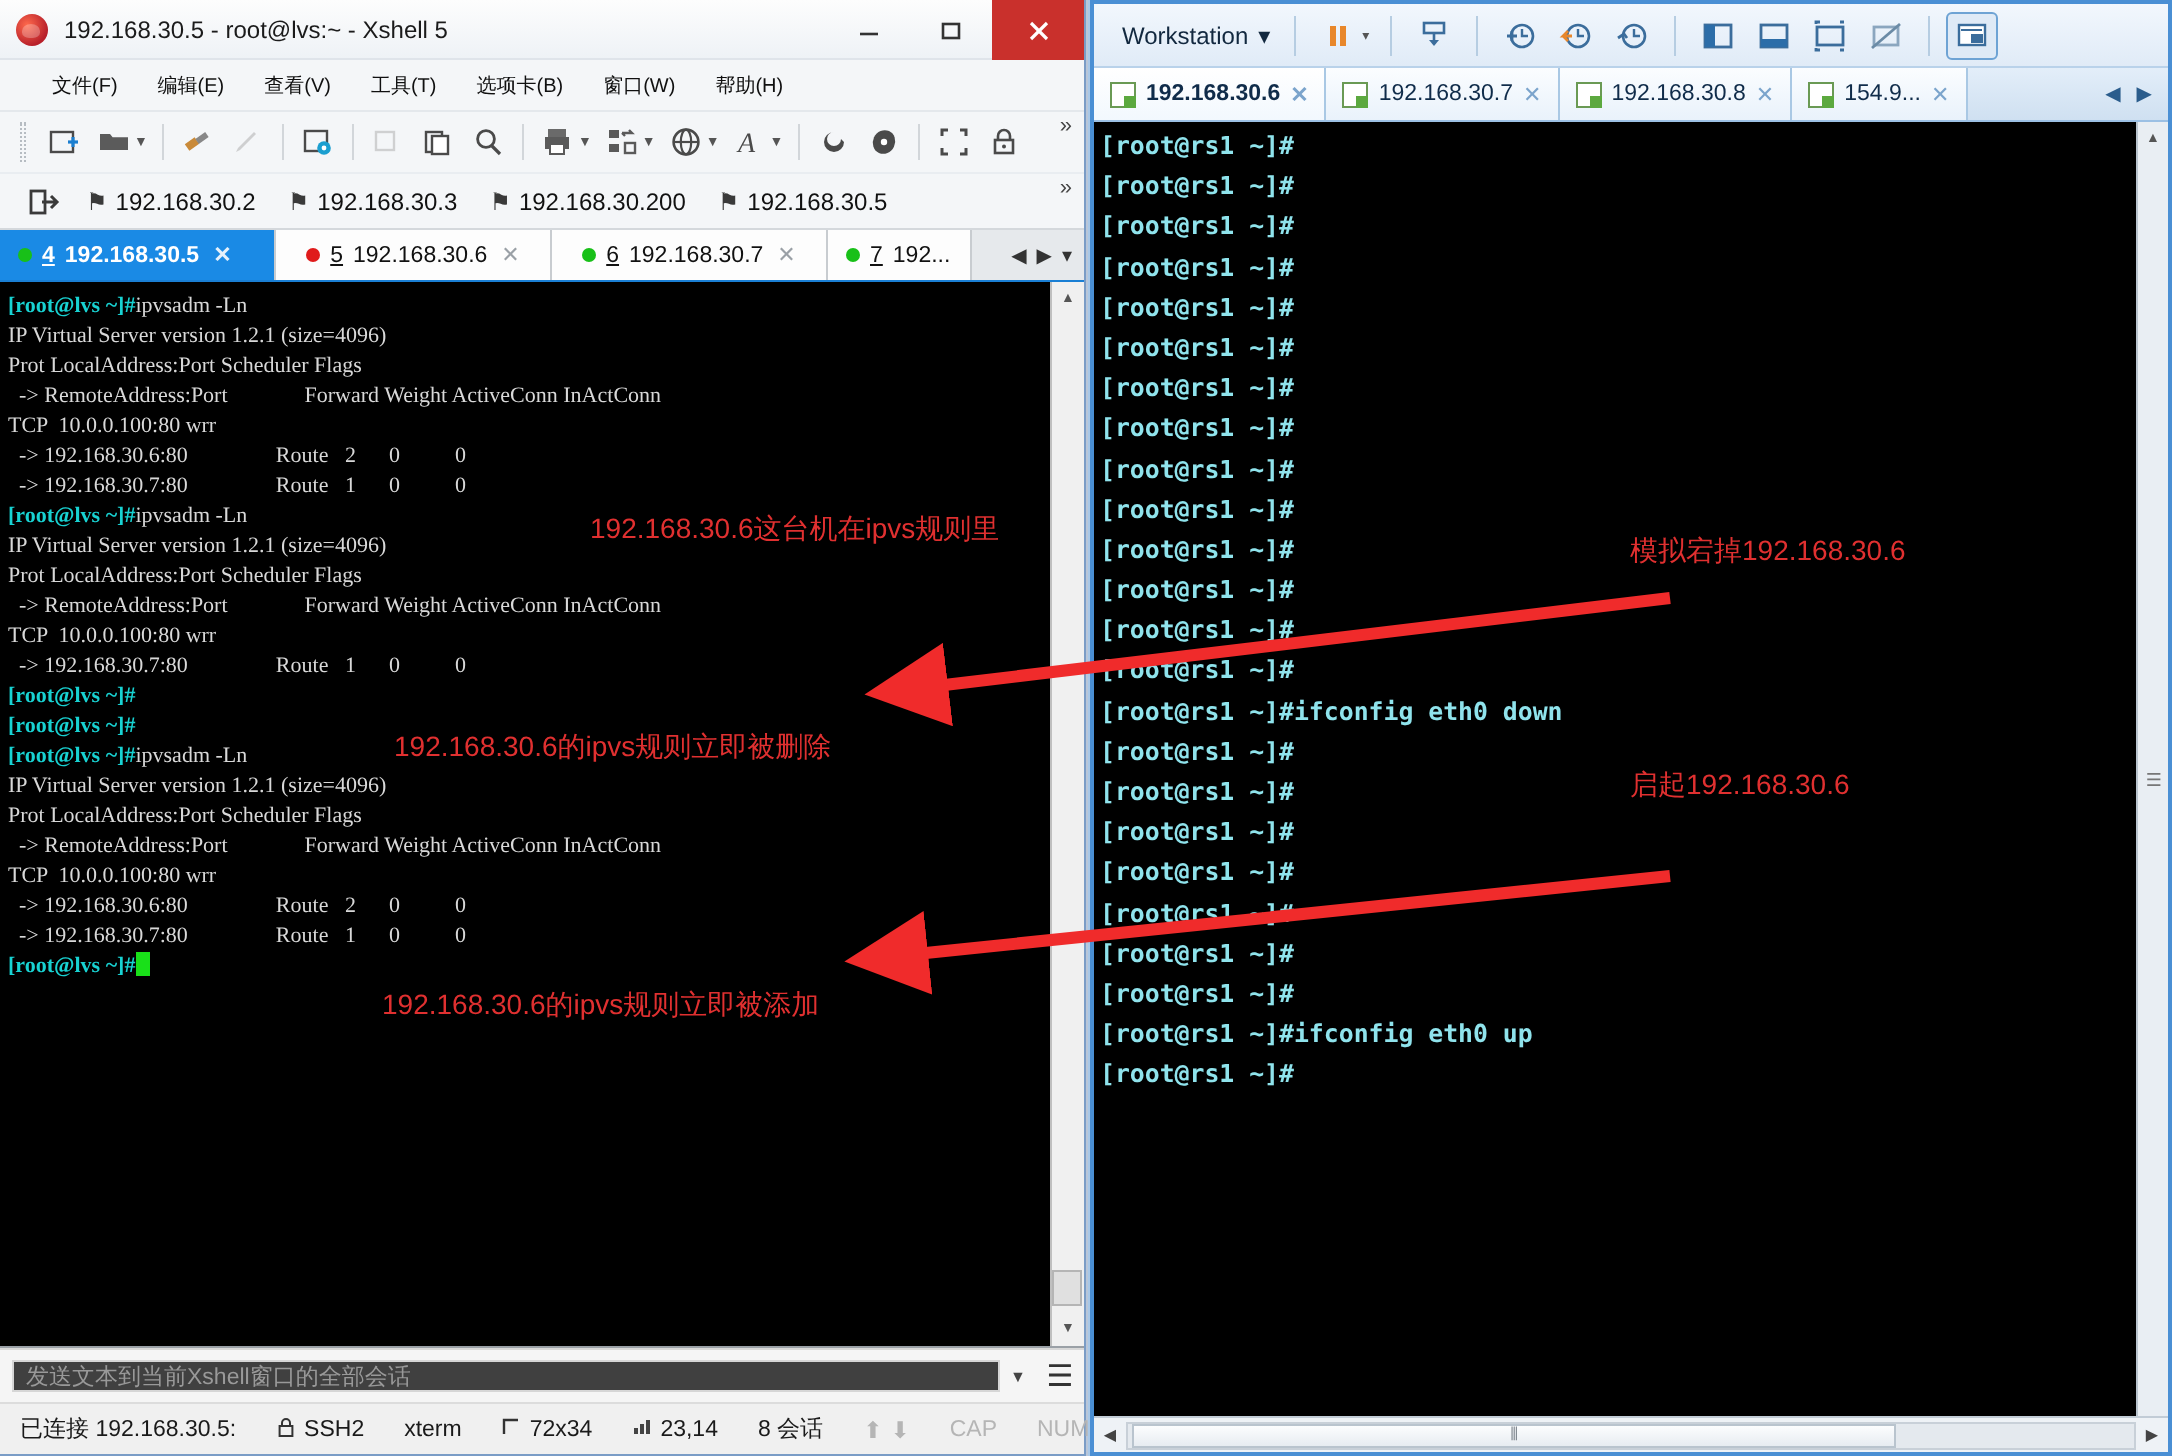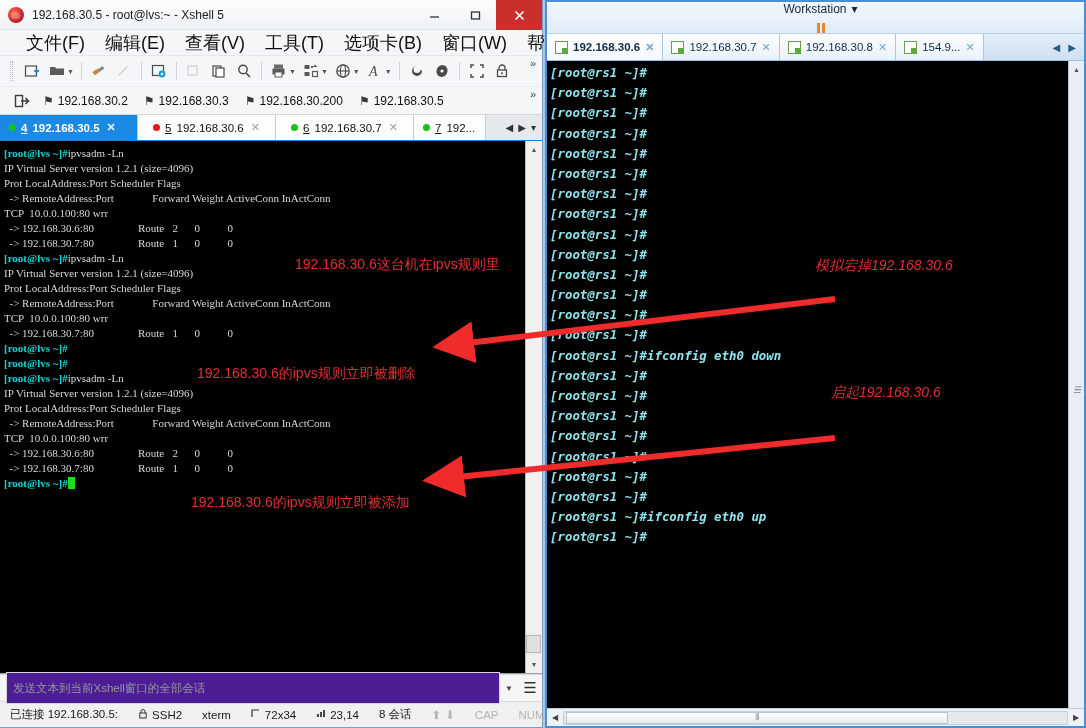--- a/index.html
+++ b/index.html
@@ -42,21 +42,21 @@
   .xs-wb { width: 41px; height: 30px; display:flex; align-items:center; justify-content:center;
            font-size: 13px; color:#333; cursor: default; }
   .xs-wb.min { font-size: 14px; }
   .xs-wb.close { background: #c9302c; color:#fff; width: 46px; font-size: 14px; }
 
   .xs-menubar {
     height: 26px; display: flex; align-items: center;
     background: #f4f6f8; padding-left: 18px; gap: 4px;
     border-bottom: 1px solid #e4e8ec;
   }
-  .xs-menu-item { font-size: 18px; color: #101010; padding: 3px 8px; white-space: nowrap; }
+  .xs-menu-item { font-size: 10px; color: #101010; padding: 3px 8px; white-space: nowrap; }
 
   .xs-toolbar {
     height: 31px; display: flex; align-items: center; background: #f4f6f8;
     padding-left: 10px; gap: 1px; position: relative;
     border-bottom: 1px solid #e9edf1;
   }
   .xs-toolbar2 {
     height: 28px; display: flex; align-items: center; background: #f4f6f8;
     padding-left: 10px; gap: 2px; position: relative;
     border-bottom: 1px solid #d4d8dc;
@@ -113,22 +113,22 @@
     display: flex; flex-direction: column; justify-content: space-between;
   }
   .sc-arrow { height: 17px; display:flex; align-items:center; justify-content:center; font-size: 7px; color:#555;}
   .sc-thumb { position:absolute; right:1px; width:15px; height:18px; background:#e0e0e0; border:1px solid #b5b5b5; }
 
   .xs-sendbar {
     height: 27px; background: #f5f5f5; display: flex; align-items: center;
     border-top: 1px solid #d8d8d8; position: relative;
   }
   .xs-sendinput {
-    flex: 1; height: 32px; margin-left: 6px; font-size: 11.5px; color: #999;
-    display:flex; align-items:center; background: #4c1d95; border: 1px solid #d6d6d6; padding: 0 6px;
+    flex: 1; height: 16px; margin-left: 6px; font-size: 11.5px; color: #999;
+    display:flex; align-items:center; background: #404040; border: 1px solid #d6d6d6; padding: 0 6px;
   }
   .xs-sendcaret { width: 18px; text-align:center; font-size:8px; color:#444; }
   .xs-sendmenu { width: 24px; text-align:center; font-size: 15px; color:#333; }
 
   .xs-status {
     height: 26px; background: #f0f0f0; display:flex; align-items:center;
     font-size: 11.5px; color:#1a1a1a; gap: 0; border-top: 1px solid #dcdcdc;
   }
   .st-cell { padding: 0 10px; white-space: nowrap; display:flex; align-items:center; gap:4px;}
   .st-dim { color:#b5b5b5; }
@@ -155,42 +155,41 @@
   .vm-winbtns { position:absolute; right:3px; top:2px; display:flex; gap:2px; }
   .vm-wb { width: 28px; height: 20px; display:flex; align-items:center; justify-content:center;
            font-size: 11px; color:#13304e; background: linear-gradient(#f4f9ff,#d7e7f7);
            border:1px solid #8fb6dc; border-radius:2px; }
   .vm-wb.close { width: 42px; }
 
   .vm-toolbar {
     height: 32px; background: linear-gradient(#f2f7fd,#e0ebf7);
     display:flex; align-items:center; padding-left:10px; gap:2px;
     border-bottom:1px solid #b9d2ea;
-    flex-direction:column;
   }
   .vm-wsbtn { font-size: 12px; color:#12283f; display:flex; align-items:center; gap:5px; padding: 0 4px;}
   .vm-sep { width:1px; height:20px; background:#b6cde2; margin: 0 6px; }
   .vm-tb { width: 26px; height: 24px; display:flex; align-items:center; justify-content:center; color:#3b6d9c;}
   .vm-tb.boxed { border:1px solid #6ea3d4; border-radius:3px; background:#dfeaf6;}
 
   .vm-tabs {
     height: 27px; background: linear-gradient(#e3eef9,#cfe0f1);
     display:flex; align-items:stretch; border-bottom:1px solid #9cc0e4;
   }
   .vm-tab {
     display:flex; align-items:center; gap:5px; padding: 0 8px; font-size: 11.5px; color:#102c4a;
     background: linear-gradient(#fbfdff,#e9f2fb); border-right:1px solid #a9c8e4; white-space:nowrap;
   }
   .vm-tab.active { font-weight: bold; background: linear-gradient(#ffffff,#f2f8fe); }
   .vm-tabicon { width:13px; height:13px; border:1px solid #6a9a54; background:#fff; position:relative; flex:none;}
   .vm-tabicon::after{content:""; position:absolute; right:-1px; bottom:-1px; width:6px;height:6px;background:#5ca93f;}
   .vm-tabx { color:#7ba4cc; font-size:11px; }
   .vm-tabnav { margin-left:auto; display:flex; align-items:center; gap:8px; padding:0 8px; font-size:10px; color:#2a5c8c;}
 
-  .vm-screen { flex:1; background:#000; position:relative; overflow:hidden;font-style:italic; }
+  .vm-screen { flex:1; background:#000; position:relative; overflow:hidden; }
   .vm-termtext {
     position:absolute; left:3px; top:2px;
     font-family:"DejaVu Sans Mono","Liberation Mono",monospace;
     font-size: 12.4px; line-height: 20.2px; white-space: pre; color:#9fe8ef;
   }
   .vm-termtext .ln { display:block; height: 20.2px; color:#8fe3ec; font-weight:bold; }
   .vm-scroll {
     position:absolute; right:0; top:0; bottom:0; width:16px; background:#e9eef3; border-left:1px solid #b9c4ce;
   }
   .vm-scroll .a1 { height:16px; display:flex;align-items:center;justify-content:center;font-size:7px;color:#555;}
@@ -588,22 +587,22 @@
       </div>
       <div class="vm-tabnav">
         <span>◀</span>
         <span>▶</span>
       </div>
     </div>
 
     <div class="vm-screen">
       <div class="vm-termtext" id="vm-lines"><span class="ln">[root@rs1 ~]#</span><span class="ln">[root@rs1 ~]#</span><span class="ln">[root@rs1 ~]#</span><span class="ln">[root@rs1 ~]#</span><span class="ln">[root@rs1 ~]#</span><span class="ln">[root@rs1 ~]#</span><span class="ln">[root@rs1 ~]#</span><span class="ln">[root@rs1 ~]#</span><span class="ln">[root@rs1 ~]#</span><span class="ln">[root@rs1 ~]#</span><span class="ln">[root@rs1 ~]#</span><span class="ln">[root@rs1 ~]#</span><span class="ln">[root@rs1 ~]#</span><span class="ln">[root@rs1 ~]#</span><span class="ln">[root@rs1 ~]#ifconfig eth0 down</span><span class="ln">[root@rs1 ~]#</span><span class="ln">[root@rs1 ~]#</span><span class="ln">[root@rs1 ~]#</span><span class="ln">[root@rs1 ~]#</span><span class="ln">[root@rs1 ~]#</span><span class="ln">[root@rs1 ~]#</span><span class="ln">[root@rs1 ~]#</span><span class="ln">[root@rs1 ~]#ifconfig eth0 up</span><span class="ln">[root@rs1 ~]#</span></div>
       <div id="vm-anns">
-          <div class="redann" style="left: 268px; top: 196px;">模拟宕掉192.168.30.6</div>
-          <div class="redann" style="left: 268px; top: 323px; margin-left: 16px;">启起192.168.30.6</div>
+          <div class="redann" style="left: 268px; top: 206px;">模拟宕掉192.168.30.6</div>
+          <div class="redann" style="left: 268px; top: 323px;">启起192.168.30.6</div>
         </div>
       <div class="vm-scroll">
         <div class="a1">▲</div>
         <div class="grip">☰</div>
       </div>
     </div>
 
     <div class="vm-hscrollwrap">
       <div class="vm-hs-arrow">◀</div>
       <div class="vm-hs-track">

